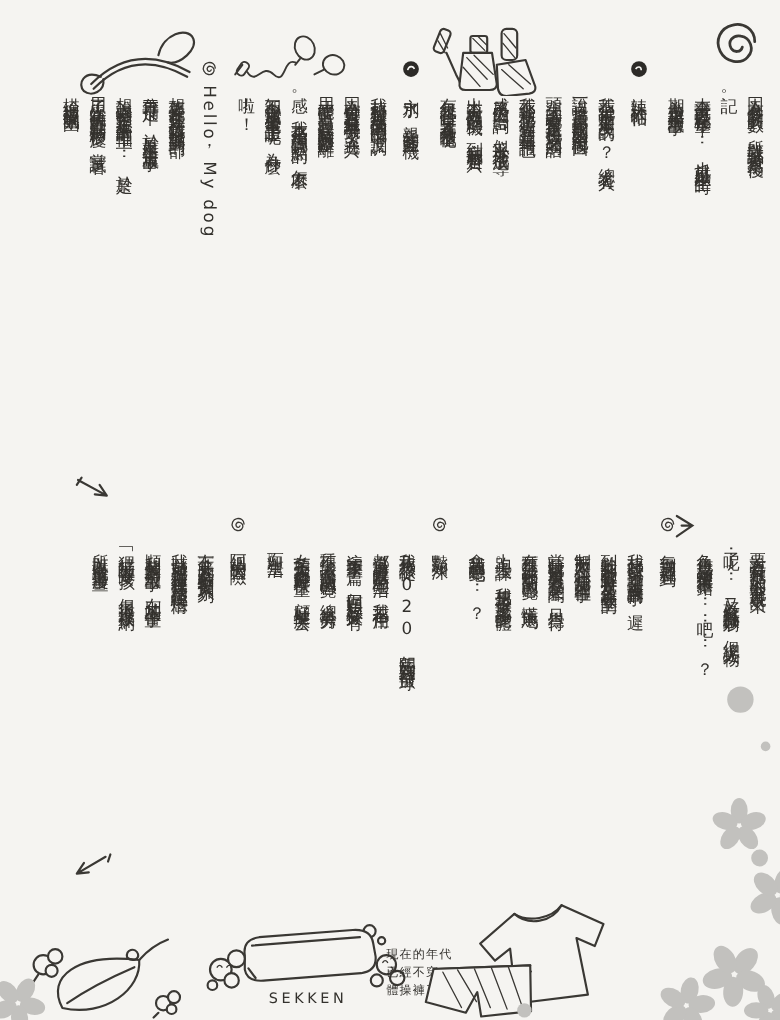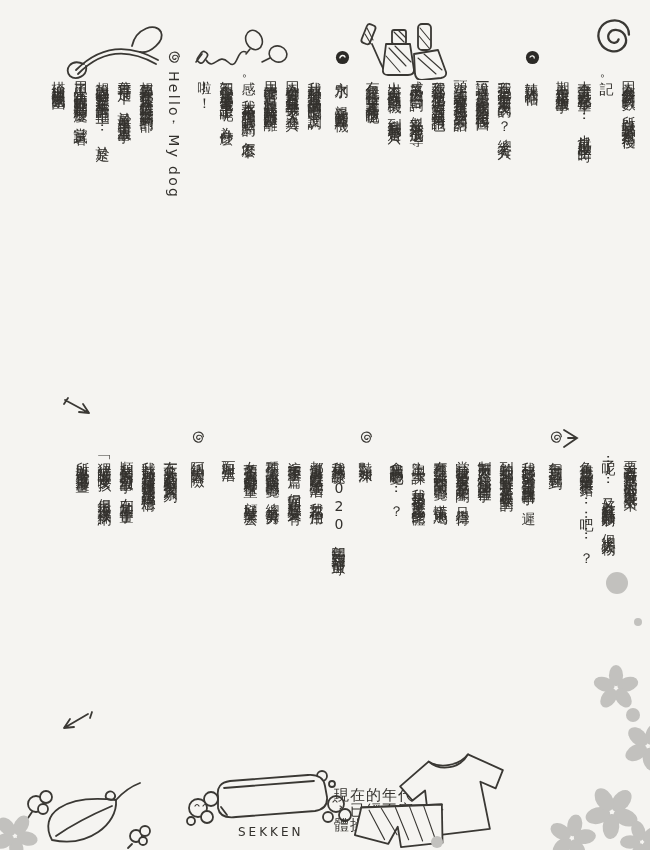--- a/index.html
+++ b/index.html
@@ -27,21 +27,21 @@
   .sec .marker{display:inline-block;width:15px;height:15px;margin-bottom:6px;}
   .sec .marker svg{display:block;width:15px;height:15px;}
   .upright{text-orientation:upright;}
   
   .doodle{position:absolute;}
   .doodle svg{display:block;}
   .flower{position:absolute;}
   .graydot{position:absolute;border-radius:50%;background:#c2c1be;}
   .gym-note{
     position:absolute;left:322px;top:788px;width:92px;
-    font-size:15px;line-height:15px;text-align:right;letter-spacing:1px;
+    font-size:10px;line-height:15px;text-align:left;letter-spacing:1px;
   }
   .soap-label{font-size:12px;letter-spacing:3px;}
 </style>
 </head>
 <body>
 
 <div id="page">
 
   <svg width="0" height="0" style="position:absolute" aria-hidden="true">
     <defs>
@@ -219,21 +219,21 @@
       <path d="M34,58 C54,44 76,34 90,28"></path>
       <path d="M94,22 C102,13 110,8 118,5"></path>
       <path d="M84,20 c-2,-7 7,-9 9,-3 c1,4 -4,7 -9,3"></path>
       <circle cx="114" cy="58" r="6" fill="#f5f4f1"></circle>
       <circle cx="123" cy="53" r="5" fill="#f5f4f1"></circle>
       <circle cx="121" cy="63" r="4" fill="#f5f4f1"></circle>
       <path d="M110,66 L106,70"></path>
     </svg>
   </div>
 
-  <div class="doodle" style="left:180px;top:766px">
+  <div class="doodle" style="left:166px;top:766px">
     <svg width="176" height="74" viewBox="0 0 176 74" fill="none" stroke="#3a3834" stroke-width="1.8" stroke-linecap="round" stroke-linejoin="round">
       <circle cx="142" cy="10" r="5"></circle>
       <circle cx="152" cy="18" r="3"></circle>
       <circle cx="134" cy="20" r="2.5"></circle>
       <path d="M38,30 Q36,17 50,15 L128,9 Q143,8 145,20 L147,31 Q148,43 135,45 L56,51 Q40,53 38,42 Z" fill="#f5f4f1"></path>
       <path d="M44,22 L134,15"></path>
       <path d="M41,41 L47,49"></path>
       <circle cx="18" cy="42" r="9" fill="#f5f4f1"></circle>
       <circle cx="31" cy="33" r="7" fill="#f5f4f1"></circle>
       <circle cx="27" cy="51" r="6" fill="#f5f4f1"></circle>

